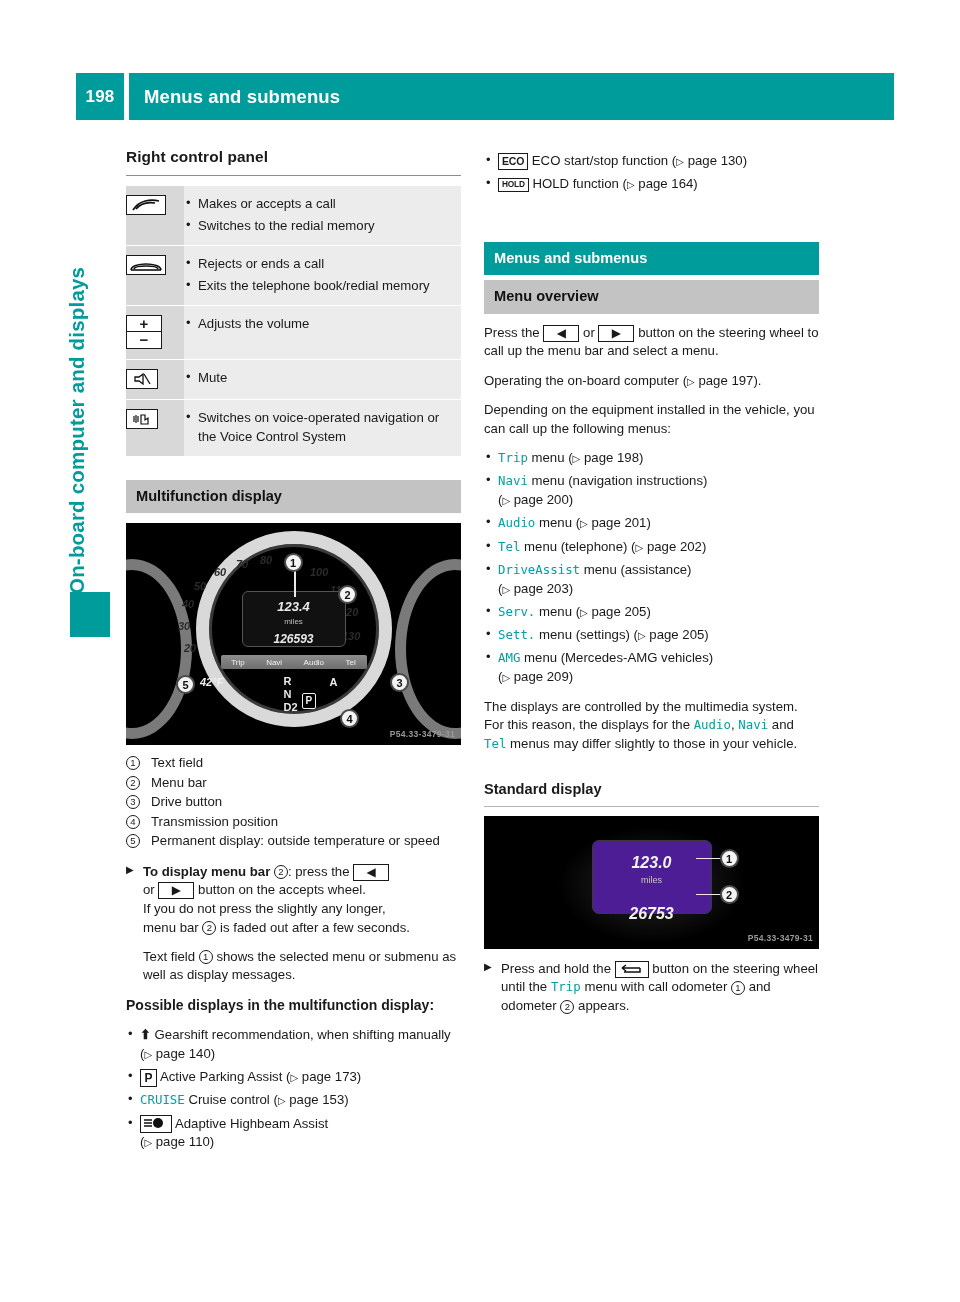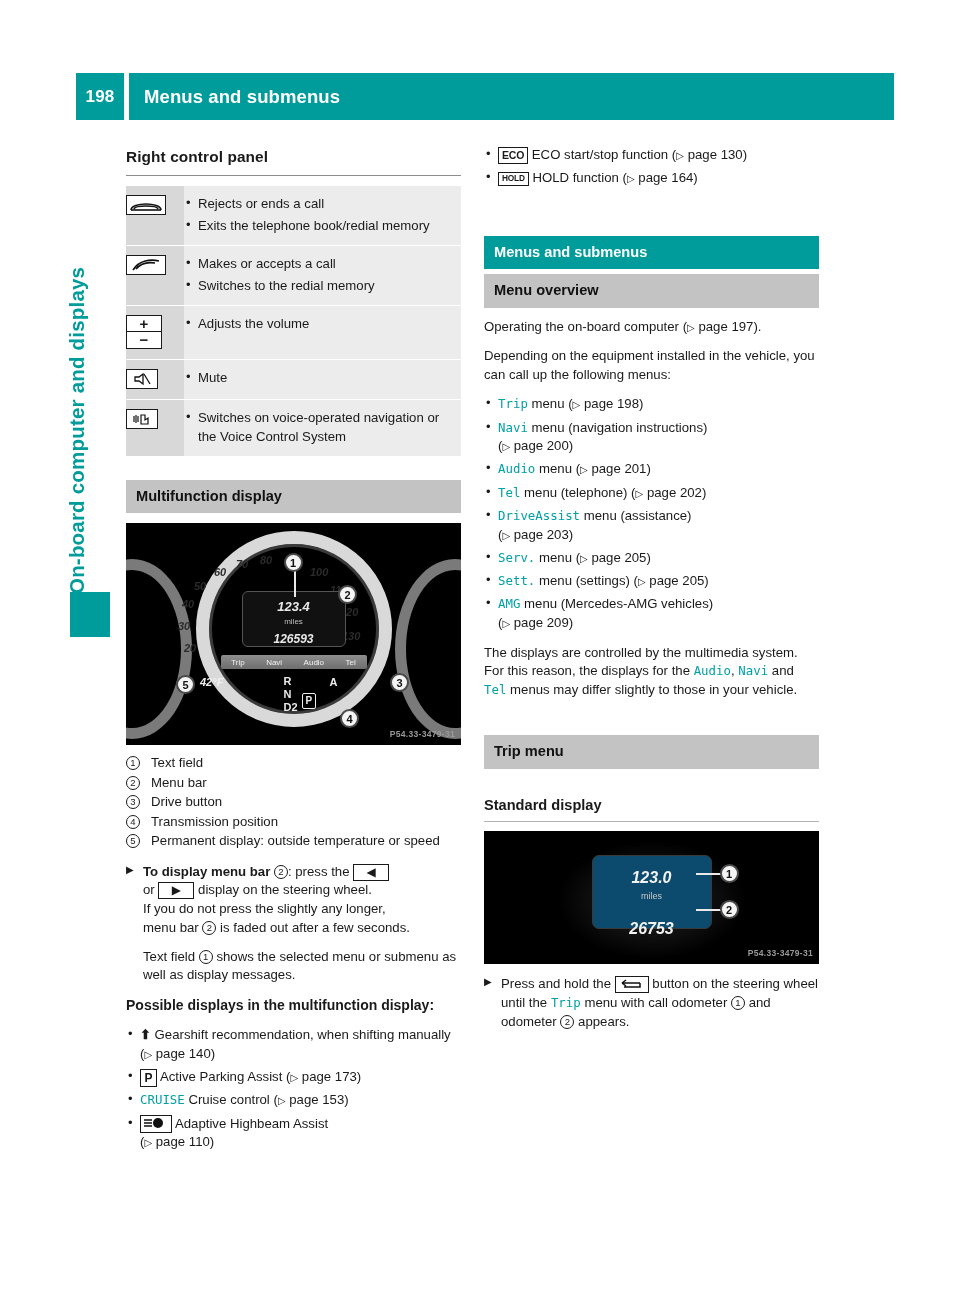--- a/index.html
+++ b/index.html
@@ -36,21 +36,21 @@
     text-align: left; letter-spacing: .2px;
   }
   .vtab-block {
     position: absolute; left: 70px; top: 592px; width: 40px; height: 45px;
     background: #009b9b;
   }
 
   
   .col { position: absolute; width: 335px; font-size: 13.2px; line-height: 1.40; }
   .col-left { left: 126px; top: 146px; }
-  .col-right { left: 484px; top: 146px; }
+  .col-right { left: 484px; top: 152px; }
 
   h2.section-title {
     font-size: 15.4px; font-weight: bold; margin: 0 0 7px 0; letter-spacing: .1px;
   }
   .rule { height: 1px; background: #8d8d8d; margin: 0 0 10px 0; }
   .rule-thin { height: 1px; background: #b4b4b4; margin: 5px 0 9px 0; }
 
   .bar-teal {
     background: #009b9b; color: #fff; font-weight: bold; font-size: 14.6px;
     padding: 6px 10px 7px 10px; margin: 0 0 5px 0;
@@ -192,21 +192,21 @@
   .callout {
     position: absolute; width: 19px; height: 19px; border-radius: 50%;
     background: #f4f4f4; border: 2px solid #4a4a4a; color: #111;
     font-size: 11px; font-weight: bold; line-height: 16px; text-align: center;
   }
   .cline { position: absolute; background: #e9e9e9; height: 1.5px; }
   .watermark { position: absolute; right: 6px; bottom: 4px; color: #9a9a9a;
     font-size: 8.5px; font-weight: bold; letter-spacing: .3px; }
   .trip-lcd {
     position: absolute; left: 50%; margin-left: -60px; top: 24px; width: 120px; height: 74px;
-    background: #0c4a6e; border: 1px solid #3a3a3a; border-radius: 7px;
+    background: #4c1d95; border: 1px solid #3a3a3a; border-radius: 7px;
     color: #f2f2f2; text-align: center; font-style: italic; font-weight: bold;
   }
   .trip-lcd .t1 { font-size: 16px; margin-top: 11px; }
   .trip-lcd .t2 { font-size: 9px; font-style: normal; font-weight: normal; color: #c8c8c8; }
   .trip-lcd .t3 { font-size: 16px; margin-top: 16px; }
   .glow { position: absolute; left: 50%; margin-left: -95px; top: 10px; width: 190px; height: 118px;
     background: radial-gradient(ellipse at center, rgba(90,90,90,.45), rgba(0,0,0,0) 70%); }
 </style>
 </head>
 <body>
@@ -226,44 +226,44 @@
 
     <h2 class="section-title">Right control panel</h2>
     <div class="rule"></div>
 
     <table class="ctrl">
       <tbody>
           <tr>
         <td class="icon-cell">
           <span class="key key-phone">
             <svg width="34" height="14" viewBox="0 0 34 14">
-                  <path d="M2 12 C2 4, 32 4, 32 12 M5 11 C6 7, 28 7, 29 11" stroke="#111" stroke-width="1.6" fill="none"></path>
-                  <path d="M2 12 L32 12" stroke="#111" stroke-width="1.6"></path>
+                  <path d="M4 12 C10 2, 22 1, 30 3 M7 11 C12 5, 20 4, 26 5" stroke="#111" stroke-width="1.7" fill="none"></path>
                 </svg>
           </span>
         </td>
         <td class="desc-cell">
           <ul class="tight">
-            <li>Rejects or ends a call</li>
-            <li>Exits the telephone book/redial memory</li>
+            <li>Makes or accepts a call</li>
+            <li>Switches to the redial memory</li>
           </ul>
         </td>
       </tr>
       <tr>
         <td class="icon-cell">
           <span class="key key-phone">
             <svg width="34" height="14" viewBox="0 0 34 14">
-                  <path d="M4 12 C10 2, 22 1, 30 3 M7 11 C12 5, 20 4, 26 5" stroke="#111" stroke-width="1.7" fill="none"></path>
+                  <path d="M2 12 C2 4, 32 4, 32 12 M5 11 C6 7, 28 7, 29 11" stroke="#111" stroke-width="1.6" fill="none"></path>
+                  <path d="M2 12 L32 12" stroke="#111" stroke-width="1.6"></path>
                 </svg>
           </span>
         </td>
         <td class="desc-cell">
           <ul class="tight">
-            <li>Makes or accepts a call</li>
-            <li>Switches to the redial memory</li>
+            <li>Rejects or ends a call</li>
+            <li>Exits the telephone book/redial memory</li>
           </ul>
         </td>
       </tr>
       <tr>
         <td class="icon-cell">
           <span class="key key-vol">
             <div>+</div>
             <div>−</div>
           </span>
         </td>
@@ -367,21 +367,21 @@
       <li><span class="circnum">4</span><span>Transmission position</span></li>
       <li><span class="circnum">5</span><span>Permanent display: outside temperature or speed</span></li>
     </ol>
 
     <div class="step">
       <b>To display menu bar</b>
       <span class="cnum-inline">2</span><span>: press the</span>
       <span class="key-arrow">◀</span><br>
       <span>or</span>
       <span class="key-arrow">▶</span>
-      <span>display on the steering wheel.</span><br>
+      <span>button on the accepts wheel.</span><br>
       <span>If you do not press the slightly any longer,</span><br>
       <span>menu bar</span>
       <span class="cnum-inline">2</span>
       <span>is faded out after a few seconds.</span>
     </div>
 
     <p style="margin-left:17px;">
       <span>Text field</span>
       <span class="cnum-inline">1</span>
       <span>shows the selected menu or submenu as well as display messages.</span>
@@ -429,20 +429,27 @@
       <li>
         <span class="key-eco key-hold">HOLD</span>
         <span>HOLD function</span>
         <span class="pgref">(<span class="tri">▷</span> <span>page 164</span>)</span>
       </li>
     </ul>
 
     <div class="bar-teal" style="margin-top:48px;">Menus and submenus</div>
     <div class="bar-grey">Menu overview</div>
 
+    <p>
+      <span>Press the</span>
+      <span class="key-arrow">◀</span>
+      <span>or</span>
+      <span class="key-arrow">▶</span>
+      <span>button on the steering wheel to call up the menu bar and select a menu.</span>
+    </p>
 
     <p>
       <span>Operating the on-board computer (</span><span class="tri">▷</span>
       <span>page 197</span><span>).</span>
     </p>
 
     <p>Depending on the equipment installed in the vehicle, you can call up the following menus:</p>
 
     <ul class="disc">
       <li>
@@ -489,21 +496,20 @@
 
     <p>
       <span>The displays are controlled by the multimedia system. For this reason, the displays for the</span>
       <span class="mono-teal">Audio</span>,
       <span class="mono-teal">Navi</span>
       <span>and</span>
       <span class="mono-teal">Tel</span>
       <span>menus may differ slightly to those in your vehicle.</span>
     </p>
 
-    <div class="bar-grey" style="margin-top:36px;">Trip menu</div>
     <h3 class="sub-head">Standard display</h3>
     <div class="rule-thin"></div>
 
     <div class="photo photo-trip">
       <div class="glow"></div>
       <div class="trip-lcd">
         <div class="t1">123.0</div>
         <div class="t2">miles</div>
         <div class="t3">26753</div>
       </div>

